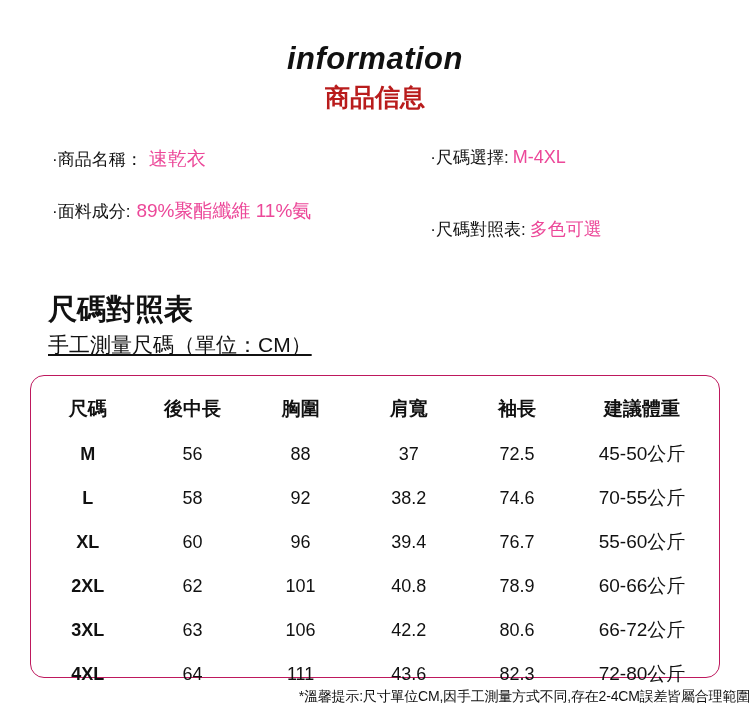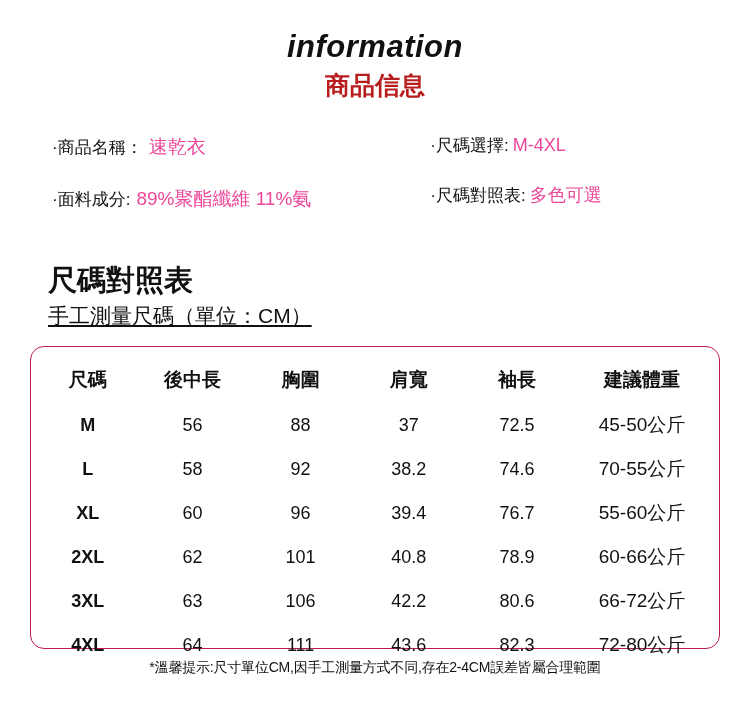--- a/index.html
+++ b/index.html
@@ -13,20 +13,21 @@
     font-family: "Liberation Sans", sans-serif;
     color: #1a1a1a;
     overflow: hidden;
     position: relative;
   }
   .page {
     position: relative;
     width: 750px;
     height: 525px;
     box-sizing: border-box;
+    margin-top: 12px;
   }
 
   
   .header {
     text-align: center;
     padding-top: 30px;
   }
   .header-en {
     font-size: 31px;
     font-weight: bold;
@@ -48,21 +49,21 @@
     margin-top: 34px;
     padding: 0 36px 0 52px;
     display: flex;
     justify-content: space-between;
   }
   .info-col {
     display: flex;
     flex-direction: column;
   }
   .info-col.left { width: 400px; }
-  .info-col.right { width: 300px; }
+  .info-col.right { width: 300px; gap: 22px; }
   .info-row {
     display: flex;
     align-items: baseline;
     margin-bottom: 26px;
     white-space: nowrap;
   }
   .info-label {
     font-size: 17px;
     color: #111;
   }
@@ -131,21 +132,21 @@
   col.c-size { width: 15%; }
   col.c-len { width: 16%; }
   col.c-bust { width: 16%; }
   col.c-shoulder { width: 16%; }
   col.c-sleeve { width: 16%; }
   col.c-weight { width: 21%; }
 
   
   .footnote {
     margin-top: 10px;
-    text-align: center;
+    text-align: right;
     font-size: 14px;
     color: #111;
     letter-spacing: -0.2px;
   }
 </style>
 </head>
 <body>
 
 <div class="page">
 

